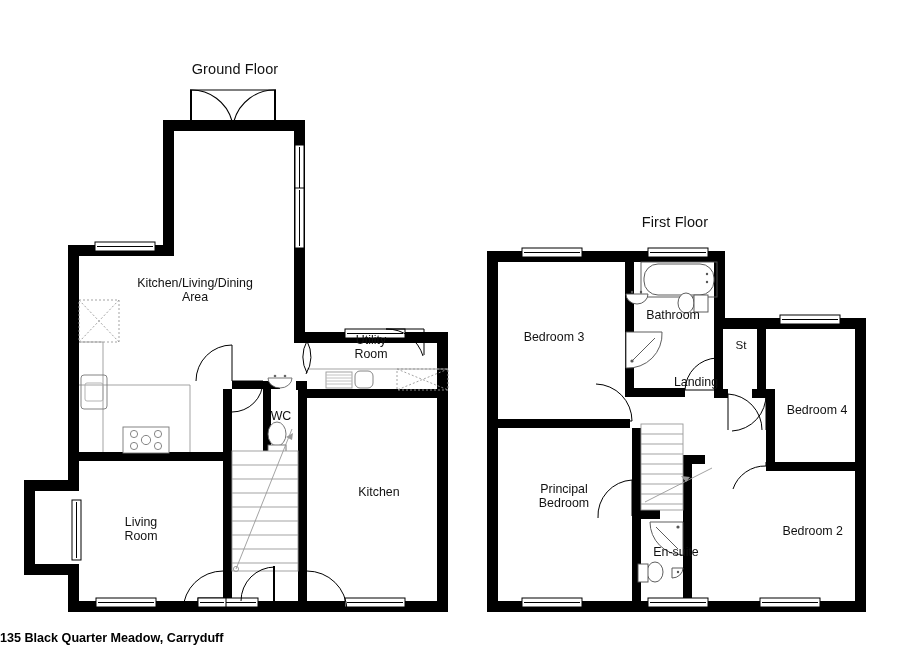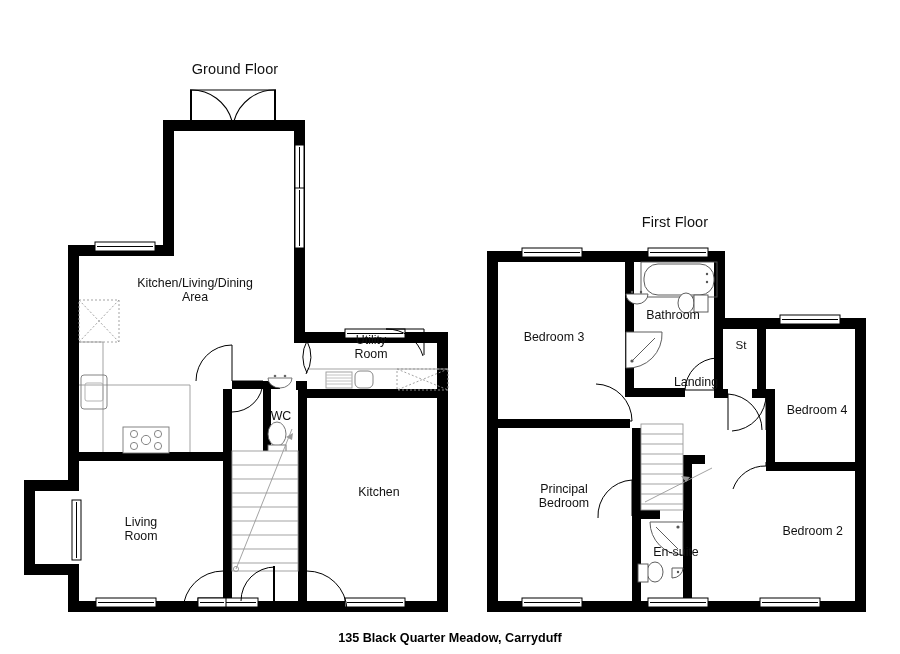--- a/index.html
+++ b/index.html
@@ -5,21 +5,21 @@
   html,body{margin:0;padding:0;background:#ffffff;}
   body{width:900px;height:654px;position:relative;overflow:hidden;
        font-family:"Liberation Sans","DejaVu Sans",sans-serif;color:#000;}
   .stage{position:absolute;left:0;top:0;width:900px;height:654px;}
   svg{position:absolute;left:0;top:0;}
   .lbl{position:absolute;font-weight:normal;text-align:center;line-height:1.12;
        color:#111;white-space:pre-line;}
   .floor-title{font-size:14.5px;letter-spacing:.1px;}
   .room-lbl{font-size:12.4px;}
   .room-lbl.sm{font-size:11.6px;}
-  .caption{position:absolute;width:900px;text-align:center;font-size:12.6px;
+  .caption{position:absolute;width:900px;text-align:left;font-size:12.6px;
            font-weight:bold;}
 </style>
 </head>
 <body>
 
 <div class="stage">
 
   <svg width="900" height="654" viewBox="0 0 900 654">
     <defs>
       <g id="win-h">

